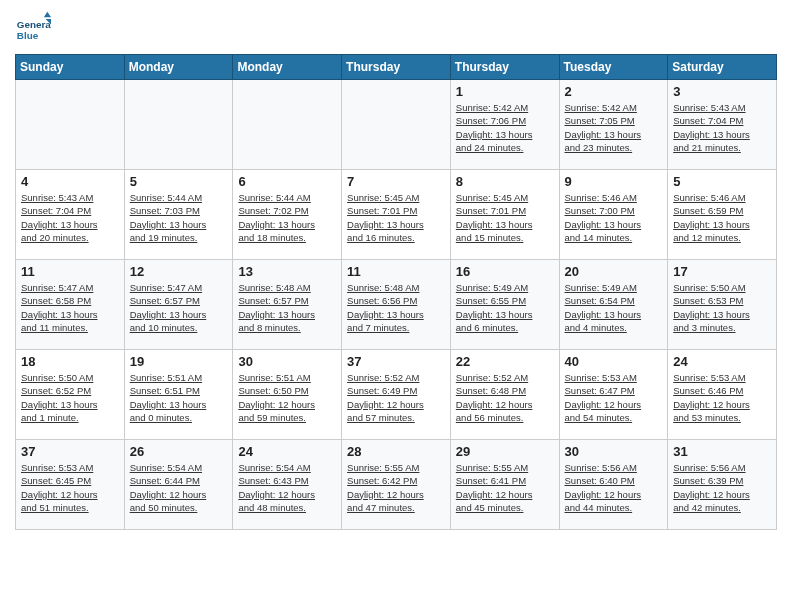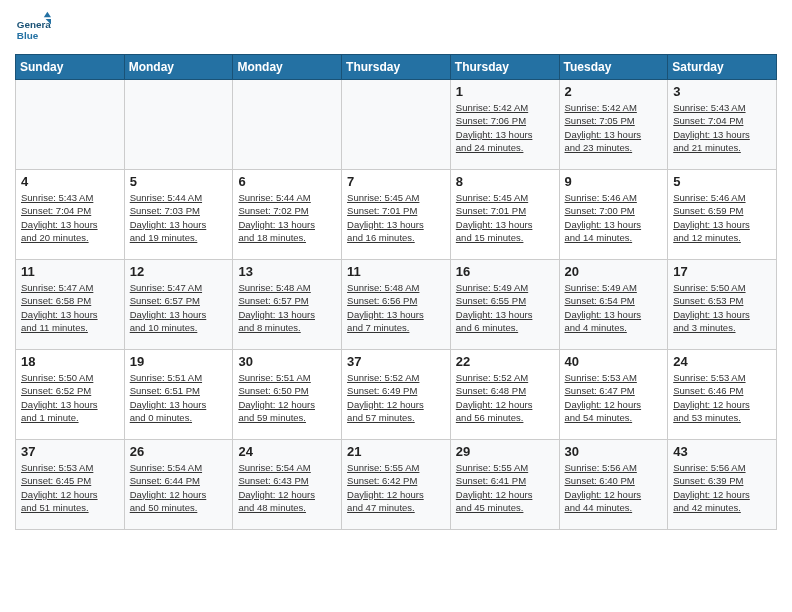--- a/index.html
+++ b/index.html
@@ -303,42 +303,42 @@
 and 50 minutes.</div>
         </td>
         <td>
           <span class="day-num">24</span>
           <div class="day-info" style="white-space: pre-line;">Sunrise: 5:54 AM
 Sunset: 6:43 PM
 Daylight: 12 hours
 and 48 minutes.</div>
         </td>
         <td>
-          <span class="day-num">21</span>
+          <span class="day-num">28</span>
           <div class="day-info" style="white-space: pre-line;">Sunrise: 5:55 AM
 Sunset: 6:42 PM
 Daylight: 12 hours
 and 47 minutes.</div>
         </td>
         <td>
           <span class="day-num">29</span>
           <div class="day-info" style="white-space: pre-line;">Sunrise: 5:55 AM
 Sunset: 6:41 PM
 Daylight: 12 hours
 and 45 minutes.</div>
         </td>
         <td>
           <span class="day-num">30</span>
           <div class="day-info" style="white-space: pre-line;">Sunrise: 5:56 AM
 Sunset: 6:40 PM
 Daylight: 12 hours
 and 44 minutes.</div>
         </td>
         <td>
-          <span class="day-num">43</span>
+          <span class="day-num">31</span>
           <div class="day-info" style="white-space: pre-line;">Sunrise: 5:56 AM
 Sunset: 6:39 PM
 Daylight: 12 hours
 and 42 minutes.</div>
         </td>
       </tr>
     </tbody>
 </table>
 
 </body></html>

